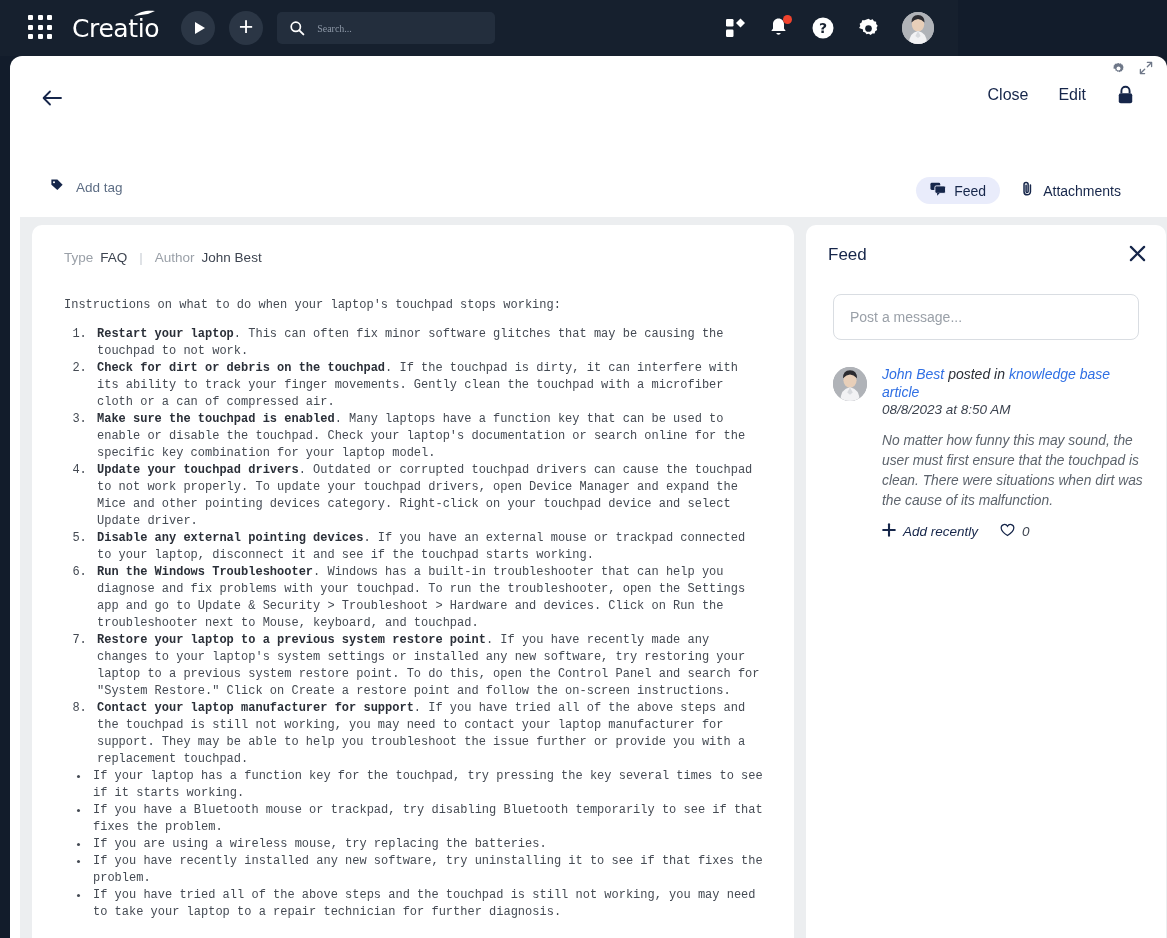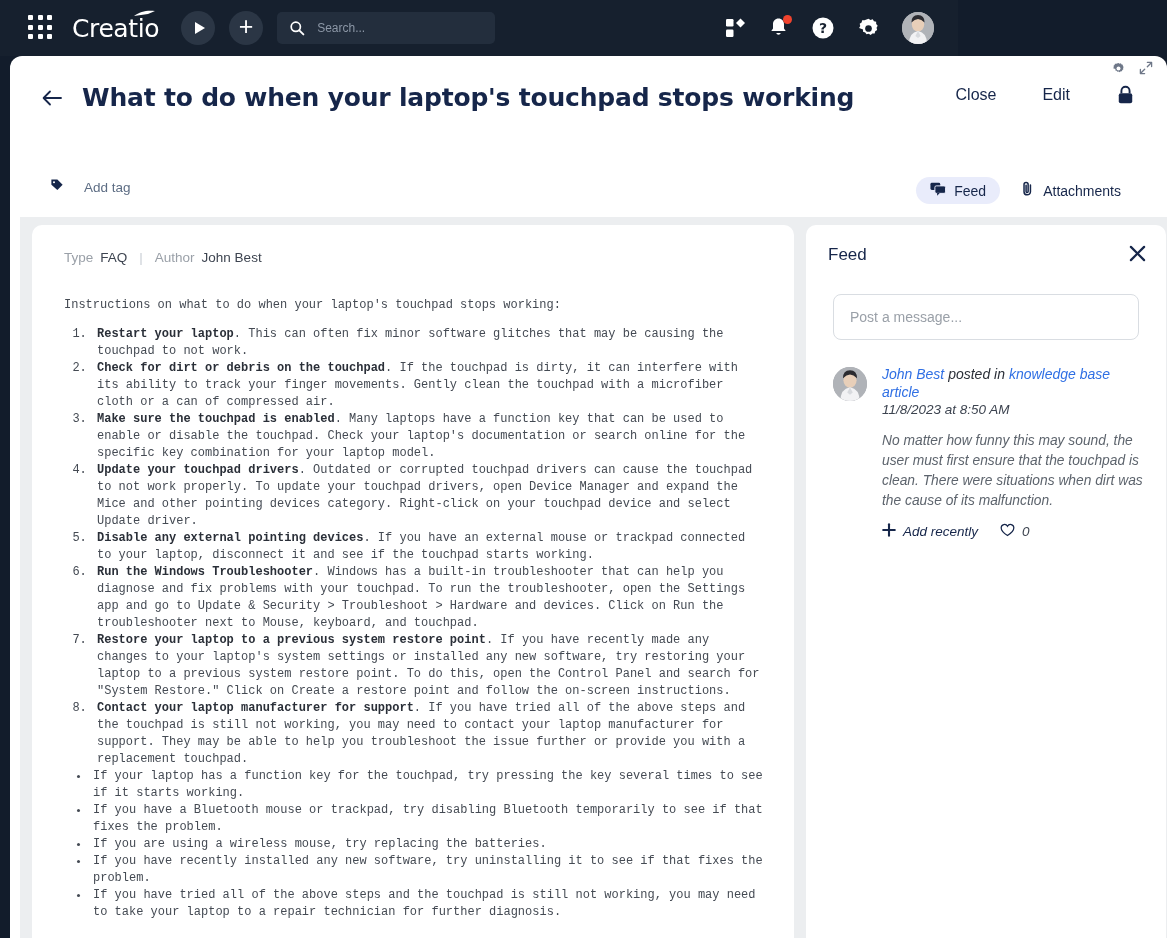--- a/index.html
+++ b/index.html
@@ -62,22 +62,22 @@
     width: 218px; height: 32px;
     background: #232e3d;
     border-radius: 5px;
     display: flex; align-items: center;
     padding: 0 12px;
     cursor: text;
   }
   .searchbox .sicon { margin-right: 10px; display:flex; }
   .search-input {
     background: transparent; border: none; outline: none;
-    color: #3b82f6; font-size: 12px;
-    font-family: Liberation Sans, sans-serif;
+    color: #3b82f6; font-size: 10px;
+    font-family: Liberation Serif, serif;
     width: 100%;
   }
   .search-input::placeholder { color: #8c97a6; }
   .topbar-right {
     margin-left: auto;
     display: flex; align-items: center;
     gap: 22px;
     padding-right: 10px;
   }
   .tb-icon { cursor: pointer; display:flex; align-items:center; position: relative; }
@@ -122,32 +122,32 @@
     color: #16264a;
     font-weight: 700;
     letter-spacing: -0.2px;
     line-height: 30px;
     margin-top: 4px;
     font-family: "DejaVu Sans", sans-serif;
   }
   .hdr-actions {
     margin-left: auto;
     display: flex; align-items: center;
-    gap: 46px;
+    gap: 30px;
     margin-right: 32px;
     margin-top: 6px;
   }
   .hdr-link {
     color: #16264a; font-size: 16px; cursor: pointer;
   }
   .lock-btn { cursor: pointer; display: flex; }
 
   .tag-row {
     position: absolute; top: 122px; left: 40px;
-    display: flex; align-items: center; gap: 20px;
+    display: flex; align-items: center; gap: 12px;
     cursor: pointer;
   }
   .tag-label { color: #5d6d84; font-size: 13.5px; }
 
   .tabs-row {
     position: absolute; top: 120px; right: 32px;
     display: flex; align-items: center; gap: 6px;
   }
   .tab {
     display: flex; align-items: center; gap: 8px;
@@ -360,21 +360,20 @@
     </span>
   </div>
 
   <div class="header-row">
     <span class="back-arrow">
       <svg width="20" height="18" viewBox="0 0 20 18">
         <line x1="19" y1="9" x2="2" y2="9" stroke="#16264a" stroke-width="1.8" stroke-linecap="round"></line>
         <path d="M8 2.5 L1.6 9 L8 15.5" fill="none" stroke="#16264a" stroke-width="1.8" stroke-linecap="round" stroke-linejoin="round"></path>
       </svg>
     </span>
-    <div class="page-title">What to do when your laptop's touchpad stops working</div>
 
     <div class="hdr-actions">
       <span class="hdr-link">Close</span>
       <span class="hdr-link">Edit</span>
       <span class="lock-btn">
         <svg width="19" height="20" viewBox="0 0 20 22">
           <path d="M5.5 9 V6.5 a4.5 4.5 0 0 1 9 0 V9" fill="none" stroke="#16264a" stroke-width="2.1"></path>
           <rect x="2.6" y="9" width="14.8" height="11.2" rx="2.2" fill="#16264a"></rect>
         </svg>
       </span>
@@ -468,21 +467,21 @@
             <path d="M9.4 10.5 q6.6-7 13.2 0 q0-7.5-6.6-7.5 q-6.6 0-6.6 7.5Z" fill="#2b2b30"></path>
             <path d="M16 19 q-9 1.5-9 13 h18 q0-11.5-9-13Z" fill="#f2f2f4"></path>
             <path d="M16 19 l-2.6 5 2.6 2 2.6-2 Z" fill="#d8dade"></path>
           </svg>
         </span>
         <div class="post-body">
           <div class="post-head">
             <a>John Best</a><span> posted in</span>
             <a>knowledge base article</a>
           </div>
-          <div class="post-time">11/8/2023 at 8:50 AM</div>
+          <div class="post-time">08/8/2023 at 8:50 AM</div>
           <div class="post-text">No matter how funny this may sound, the user must first ensure that the touchpad is clean. There were situations when dirt was the cause of its malfunction.</div>
           <div class="post-actions">
             <span class="act">
               <span>
                 <svg width="14" height="14" viewBox="0 0 14 14">
                   <line x1="7" y1="1.2" x2="7" y2="12.8" stroke="#16264a" stroke-width="2.1" stroke-linecap="round"></line>
                   <line x1="1.2" y1="7" x2="12.8" y2="7" stroke="#16264a" stroke-width="2.1" stroke-linecap="round"></line>
                 </svg>
               </span>
               <span class="lbl">Add recently</span>

